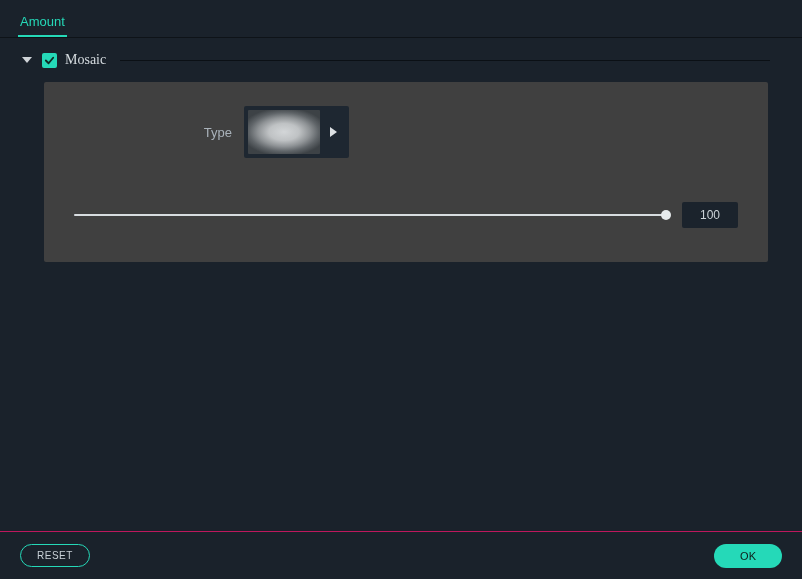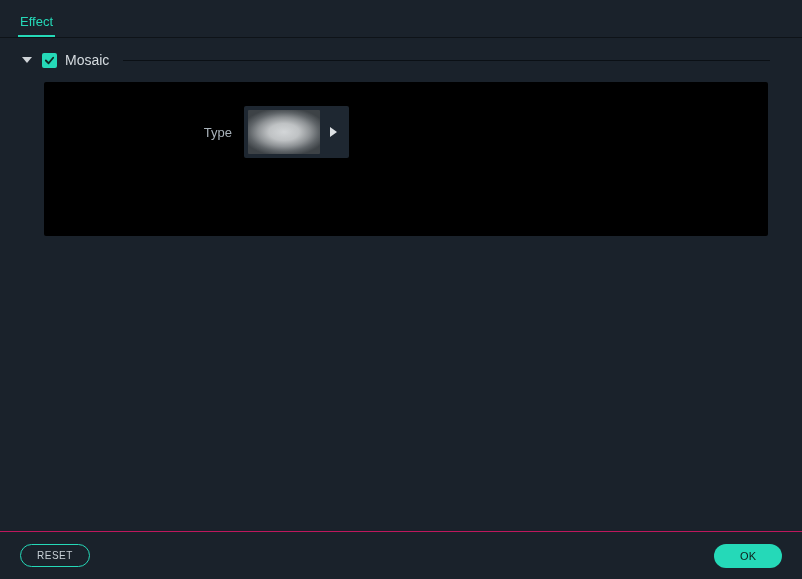--- a/index.html
+++ b/index.html
@@ -47,30 +47,31 @@
     display: flex;
     align-items: center;
     justify-content: center;
     cursor: pointer;
   }
   .checkbox svg { width: 11px; height: 11px; }
   .section-title {
     color: #d6dce0;
     font-size: 14px;
     margin-right: 14px;
+    font-family: Liberation Serif, serif;
   }
   .header-line {
     flex: 1;
     height: 1px;
     background: #0b1015;
     margin-right: 14px;
   }
   .panel {
     margin: 6px 34px 0 44px;
-    background: #000000;
+    background: #404040;
     border-radius: 2px;
     padding: 24px 30px 34px 30px;
   }
   .row {
     display: flex;
     align-items: center;
     margin-bottom: 22px;
   }
   .row:last-child { margin-bottom: 0; }
   .row-label {
@@ -178,21 +179,21 @@
     border: none;
     padding: 6px 26px;
     border-radius: 13px;
     cursor: pointer;
   }
 </style>
 </head>
 <body>
 
 <div class="tab-bar">
-  <div class="tab">Effect</div>
+  <div class="tab">Amount</div>
 </div>
 
 <div class="section-header">
   <div class="disclosure"></div>
   <div class="checkbox">
     <svg viewBox="0 0 12 12">
       <path d="M2 6 L5 9 L10 3" stroke="#0e2a24" stroke-width="2" fill="none" stroke-linecap="round" stroke-linejoin="round"></path>
     </svg>
   </div>
   <div class="section-title">Mosaic</div>
@@ -208,20 +209,30 @@
         <div class="type-thumb"></div>
         <div class="play-tri"></div>
       </div>
     </div>
   </div>
 
   <div class="row">
   </div>
 
   <div class="row">
+    <div class="row-control">
+      <div class="slider-wrap">
+        <div class="slider">
+          <div class="track-bg"></div>
+          <div class="track-fill" style="width:100%"></div>
+          <div class="thumb" style="left:100%"></div>
+        </div>
+        <div class="value-box">100</div>
+      </div>
+    </div>
   </div>
 
 </div>
 
 <div class="footer">
   <button class="btn-reset">RESET</button>
   <button class="btn-ok">OK</button>
 </div>
 
 </body></html>

